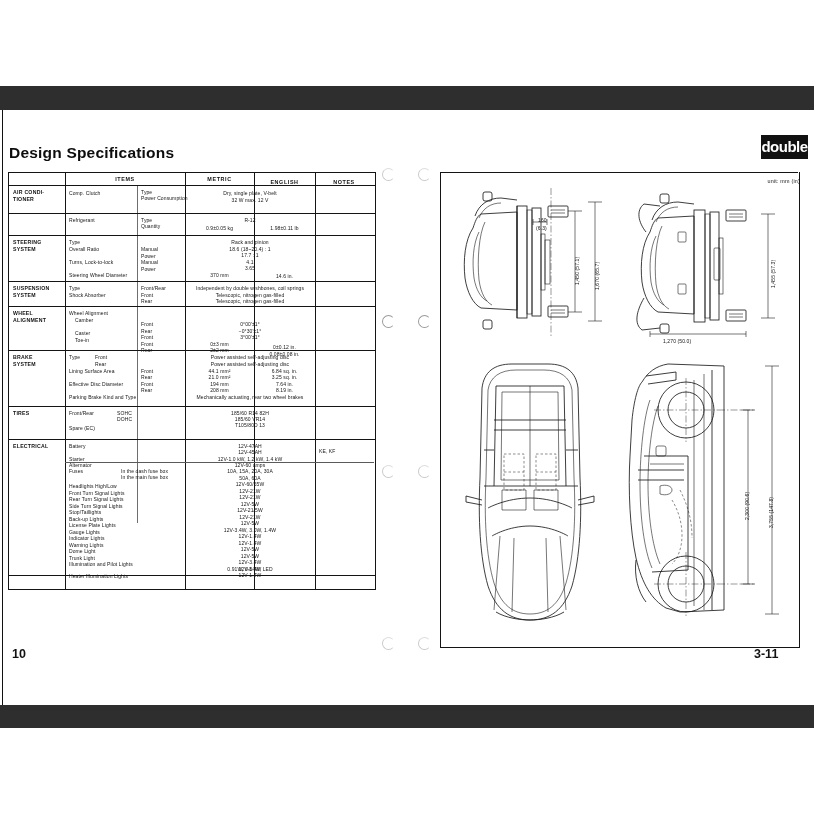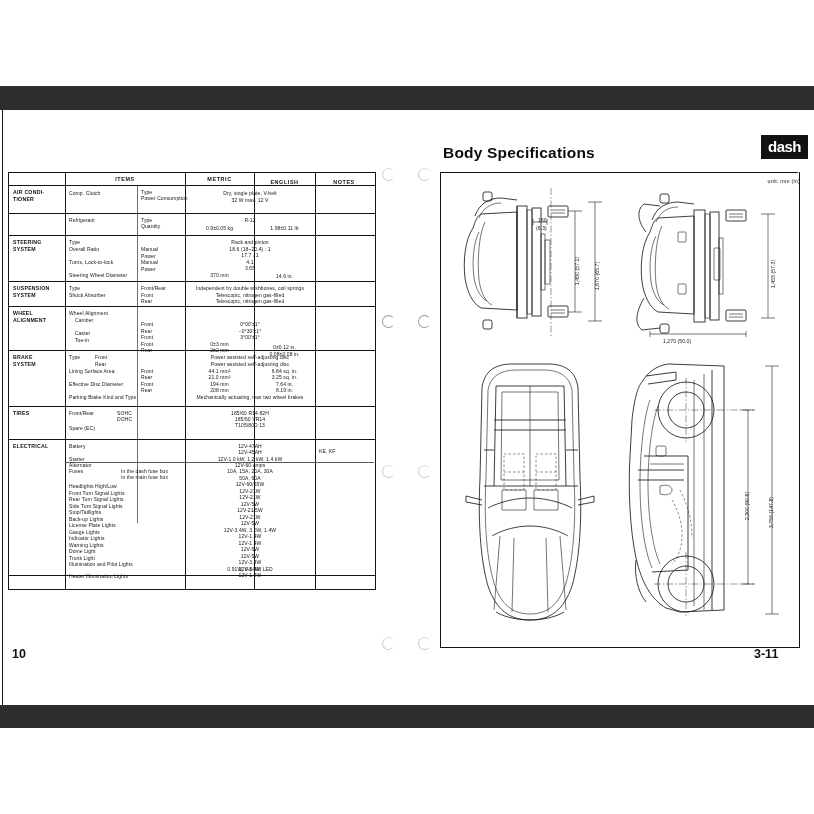--- a/index.html
+++ b/index.html
@@ -68,20 +68,21 @@
 <div class="page">
 
   <div class="bar top"></div>
   <div class="bar bottom"></div>
 
   <div class="sheet">
 
     <div class="lpage">
       <div class="edge"></div>
 
+      <div class="title left">Design Specifications</div>
 
       <div class="tbl">
 
         <div class="vline" style="left:56px;"></div>
         <div class="vline" style="left:176px;"></div>
         <div class="vline" style="left:245px;"></div>
         <div class="vline" style="left:306px;"></div>
         <div class="vthin" style="left:128px;top:12px;height:338px;"></div>
 
         <div class="hline" style="top:12px;"></div>
@@ -267,23 +268,22 @@
         <div class="it" style="left:60px;top:400px;">Heater Illumination Lights</div>
         <div class="ctrwide" style="left:176px;top:392.5px;width:130px;">0.91W, 0.84W, LED</div>
         <div class="ctrwide" style="left:176px;top:399px;width:130px;">12V-1.4W</div>
       </div>
 
       <div class="pgnum l">10</div>
     </div>
 
     <div class="rpage">
 
-      <div class="title right" style="left:43px;">Body Specifications</div>
-
-      <div class="specs-logo" style="left:361px;top:25px;">dash</div>
+
+      <div class="specs-logo" style="left:361px;top:25px;">double</div>
 
       <div class="frametop"></div>
       <div class="framebox"></div>
 
       <div class="unit" style="right:14px;top:68px;">unit: mm (in)</div>
 
       <div class="hole" style="left:-18px;top:58px;"></div>
       <div class="hole holedk" style="left:-18px;top:205px;"></div>
       <div class="hole" style="left:-18px;top:355px;"></div>
       <div class="hole" style="left:-18px;top:527px;"></div>

